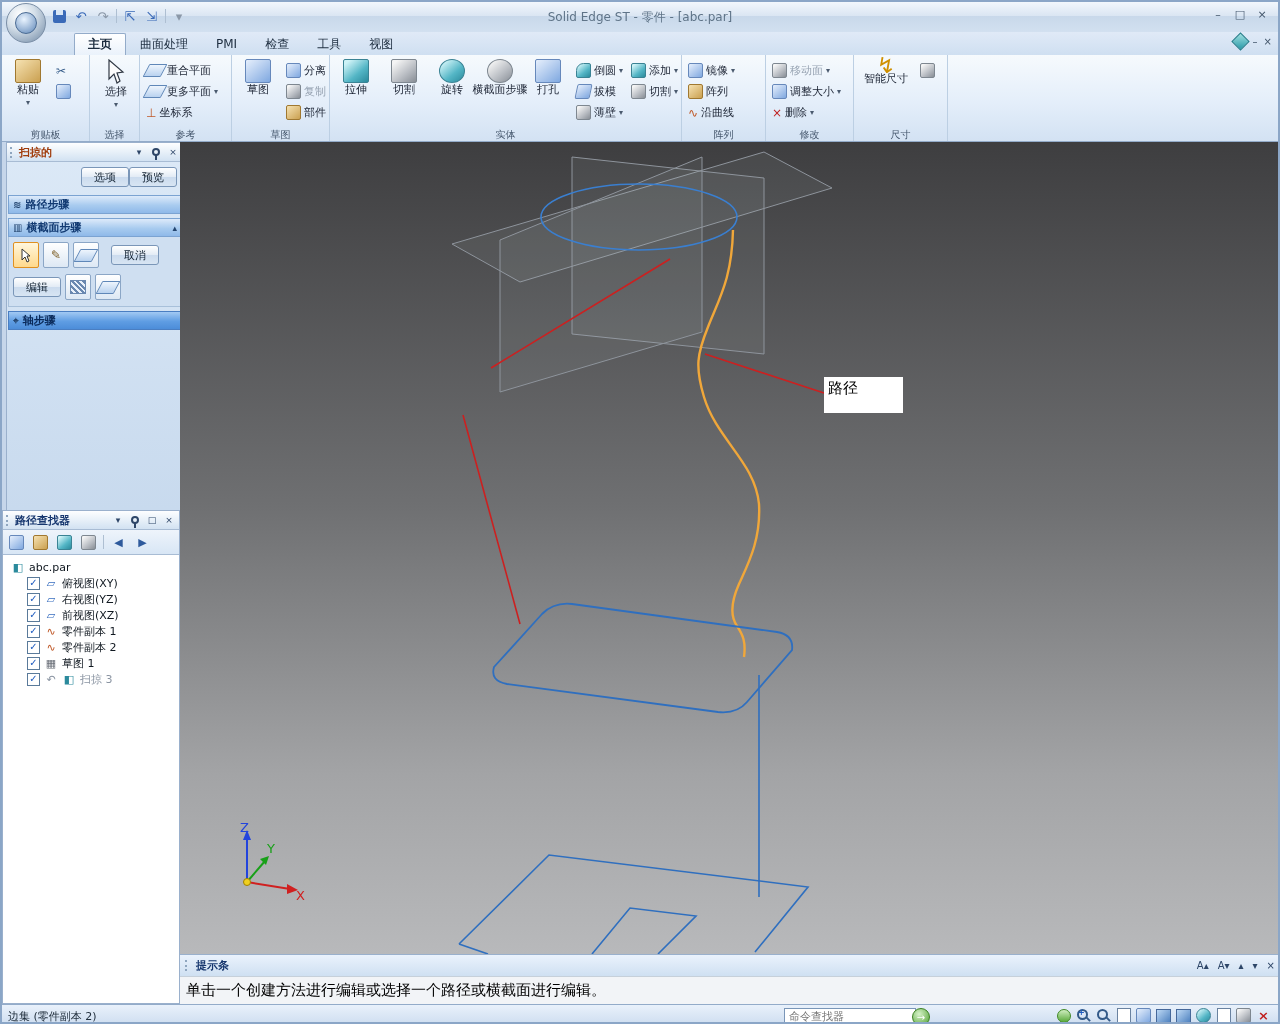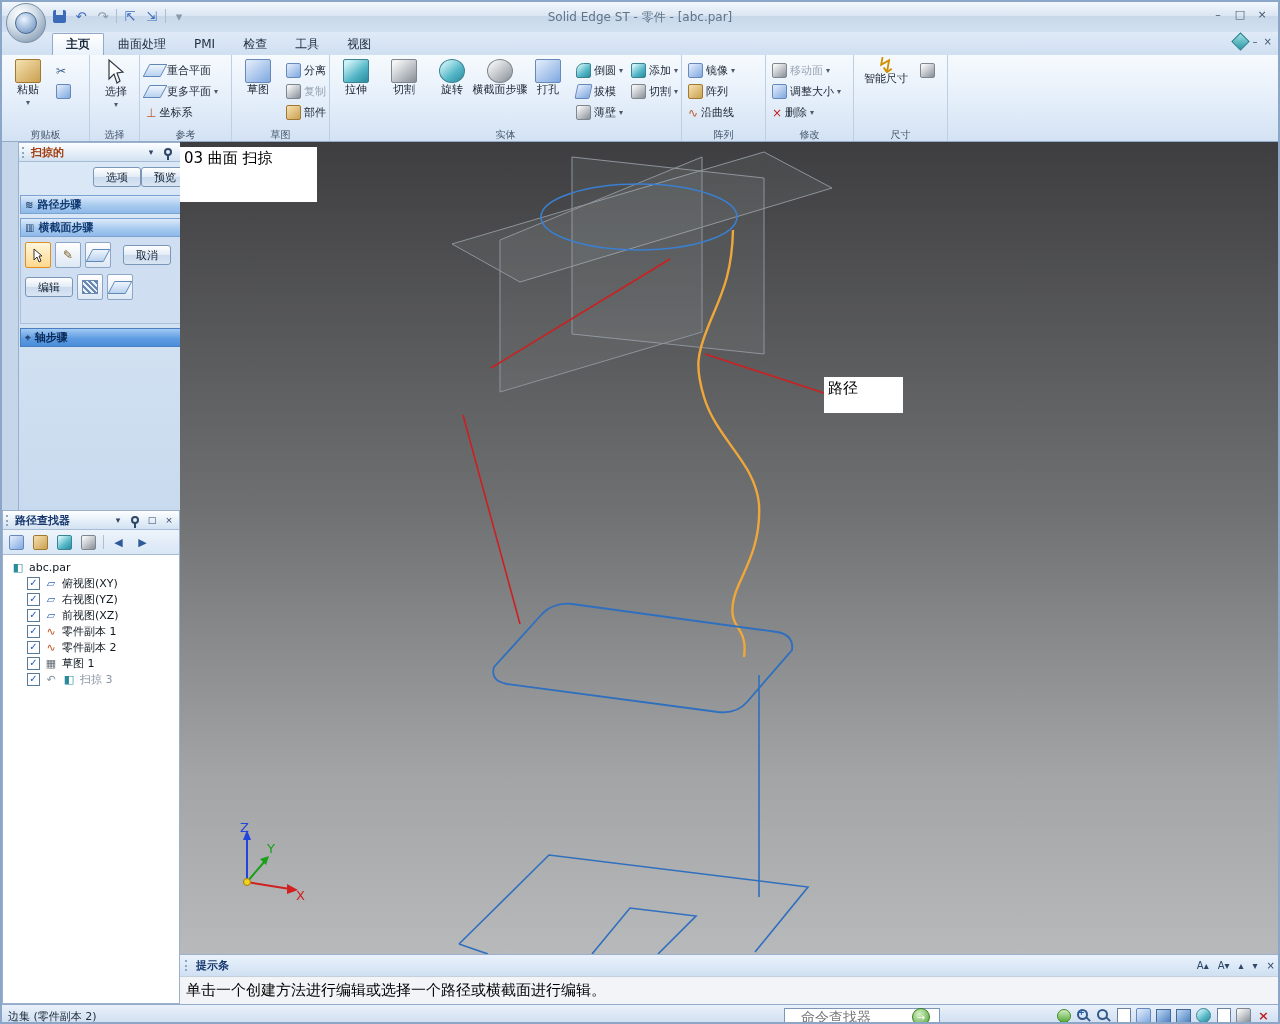--- a/index.html
+++ b/index.html
@@ -21,21 +21,21 @@
     font-size:13px;color:#3a6ab8}
   .qicon.gray{color:#8b98a8}
   .floppy{width:13px;height:13px;background:#3a6ab8;border-radius:2px;position:relative}
   .floppy::after{content:"";position:absolute;left:3px;top:0;width:7px;height:5px;background:#d8e6f6}
   .vsep{width:1px;height:14px;background:#aebfd2}
   .winbtns{position:absolute;right:6px;top:5px;display:flex;gap:2px}
   .winbtn{width:20px;height:16px;text-align:center;font-size:11px;line-height:15px;color:#43566b}
 
   
   .tabstrip{position:absolute;left:0;top:30px;width:100%;height:23px;
-    background:linear-gradient(#e0eaf7,#cfdff1);display:flex;align-items:flex-end;padding-left:50px;box-sizing:border-box}
+    background:linear-gradient(#e0eaf7,#cfdff1);display:flex;align-items:flex-end;padding-left:72px;box-sizing:border-box}
   .tab{height:21px;line-height:20px;padding:0 13px;font-size:12px;color:#1c2c3e;
     border:1px solid transparent;border-bottom:none;border-radius:2px 2px 0 0;white-space:nowrap}
   .tab.active{background:linear-gradient(#ffffff,#eaf2fb);border-color:#93abc9;font-weight:bold}
   .tabstrip-right{position:absolute;right:6px;top:33px;display:flex;align-items:center;gap:6px}
   .mini{font-size:10px;color:#43566b}
   .helpdiamond{width:11px;height:11px;background:linear-gradient(135deg,#9fe0e0,#2a9aa8);
     transform:rotate(45deg);border:1px solid #1f7a86}
 
   
   .ribbon{position:absolute;left:0;top:53px;width:100%;height:87px;box-sizing:border-box;
@@ -65,21 +65,21 @@
   .glyphic{display:flex;align-items:center;justify-content:center;font-size:12px;color:#335a88}
   .planeic{width:16px;height:11px;border:1px solid #5f87b8;transform:skewX(-28deg);
     background:linear-gradient(#eef5fd,#b9d2ef);border-radius:1px}
   .cursor-svg{display:block}
 
   
   .leftcol{position:absolute;left:0;top:140px;width:178px;height:862px;background:#c6d6ea}
   .rightcol{position:absolute;left:178px;top:140px;width:1102px;height:862px}
 
   
-  .spanel{position:absolute;left:16px;top:0;width:178px;height:442px;box-sizing:border-box;
+  .spanel{position:absolute;left:4px;top:0;width:178px;height:442px;box-sizing:border-box;
     background:linear-gradient(#dce9f7,#c4d7ec);border:1px solid #9ab0cc}
   .phead{height:18px;display:flex;align-items:center;gap:3px;padding:0 3px;
     background:linear-gradient(#fdfeff,#d2e2f2);border-bottom:1px solid #a8bcd4}
   .grip{width:3px;height:11px;border-left:2px dotted #8fa6bf;margin-right:1px}
   .phead-title{font-size:11px;font-weight:bold;flex:1}
   .spanel .phead-title{color:#a03c0c}
   .phicon{width:14px;height:13px;display:flex;align-items:center;justify-content:center;
     font-size:9px;color:#2e4668}
   .pin{width:4px;height:4px;border:2px solid #2e4668;border-radius:50%;position:relative}
   .pin::after{content:"";position:absolute;left:1px;top:5px;width:2px;height:5px;background:#2e4668}
@@ -139,22 +139,22 @@
   .prompt-msg{position:absolute;left:0;top:834px;width:1102px;height:28px;box-sizing:border-box;
     background:#f2f4f7;border-top:1px solid #c6d0da;display:flex;align-items:center;
     padding:0 6px;font-size:15px;color:#000}
 
   
   .statusbar{position:absolute;left:0;top:1002px;width:100%;height:22px;box-sizing:border-box;
     background:linear-gradient(#e9f1fb,#ccdcef);border-top:1px solid #93abc9;
     font-size:11px;color:#22303e}
   .status-left{position:absolute;left:6px;top:4px}
   .cmdbox{position:absolute;left:782px;top:3px;width:122px;height:15px;background:#fff;
-    border:1px solid #7a96b8;font-size:14px;color:#606a78;padding:0 16px;
-    font-family:Liberation Sans, sans-serif}
+    border:1px solid #7a96b8;font-size:11px;color:#606a78;padding:0 4px;
+    font-family:Liberation Mono, monospace}
   .gobtn{position:absolute;left:910px;top:3px;width:16px;height:16px;border-radius:50%;
     background:radial-gradient(circle at 38% 32%,#d6f2c8,#4ea030);color:#fff;font-size:10px;
     display:flex;align-items:center;justify-content:center;border:1px solid #3a8020}
   .sicons{position:absolute;right:6px;top:2px;display:flex;align-items:center;gap:3px}
   .sic{width:17px;height:17px;display:flex;align-items:center;justify-content:center;position:relative}
   .mag{position:relative;width:15px;height:15px}
   .mag::before{content:"";position:absolute;left:1px;top:1px;width:7px;height:7px;
     border:2px solid #335a88;border-radius:50%}
   .mag::after{content:"";position:absolute;left:9px;top:10px;width:6px;height:2px;
     background:#335a88;transform:rotate(45deg)}
@@ -435,21 +435,21 @@
             </svg>
           </span>
           <span class="tbtn">
             <span class="glyphic" style="color:#7a5a20">✎</span>
           </span>
           <span class="tbtn">
             <span class="planeic"></span>
           </span>
           <span class="btn" style="margin-left:8px">取消</span>
         </div>
-        <div class="secrow" style="margin-bottom:17px">
+        <div class="secrow" style="margin-bottom:0">
           <span class="btn">编辑</span>
           <span class="tbtn">
             <span class="hatch"></span>
           </span>
           <span class="tbtn">
             <span class="planeic"></span>
           </span>
         </div>
       </div>
       <div class="stepbar sel">
@@ -583,21 +583,20 @@
           <polygon points="89,714 80,717 86,723" fill="#18a018"></polygon>
           <line x1="67" y1="740" x2="110" y2="747" stroke="#d02020" stroke-width="2"></line>
           <polygon points="118,748 107,742 107,752" fill="#d02020"></polygon>
           <circle cx="67" cy="740" r="3.5" fill="#f0d020" stroke="#a08000"></circle>
           <text x="60" y="690" fill="#2244dd" font-size="13">Z</text>
           <text x="87" y="711" fill="#18a018" font-size="13">Y</text>
           <text x="116" y="758" fill="#d02020" font-size="13">X</text>
         </g>
       </svg>
 
-      <div class="vp-label" style="left:0;top:5px;width:137px;height:55px">03 曲面 扫掠</div>
       <div class="vp-label" style="left:644px;top:235px;width:79px;height:36px">路径</div>
     </div>
 
     <div class="prompt-head">
       <span class="grip"></span>
       <span class="prompt-title">提示条</span>
       <span class="picon">A▴</span>
       <span class="picon">A▾</span>
       <span class="picon">▴</span>
       <span class="picon">▾</span>

